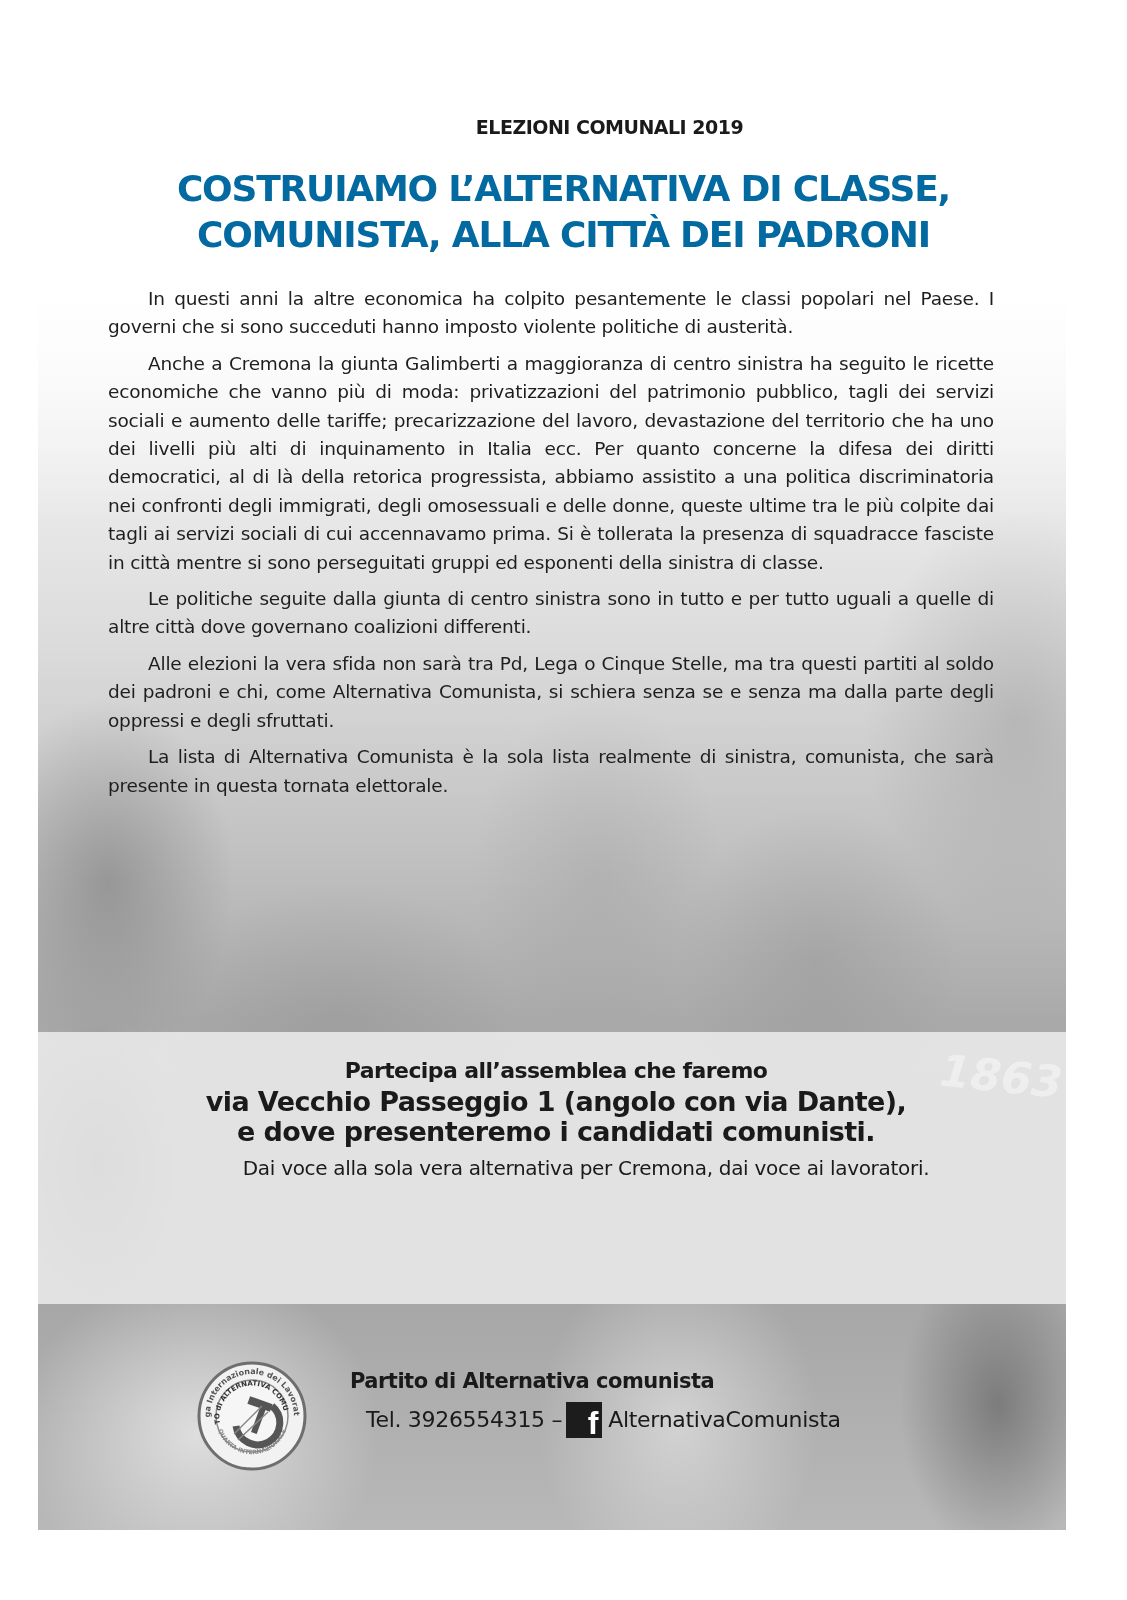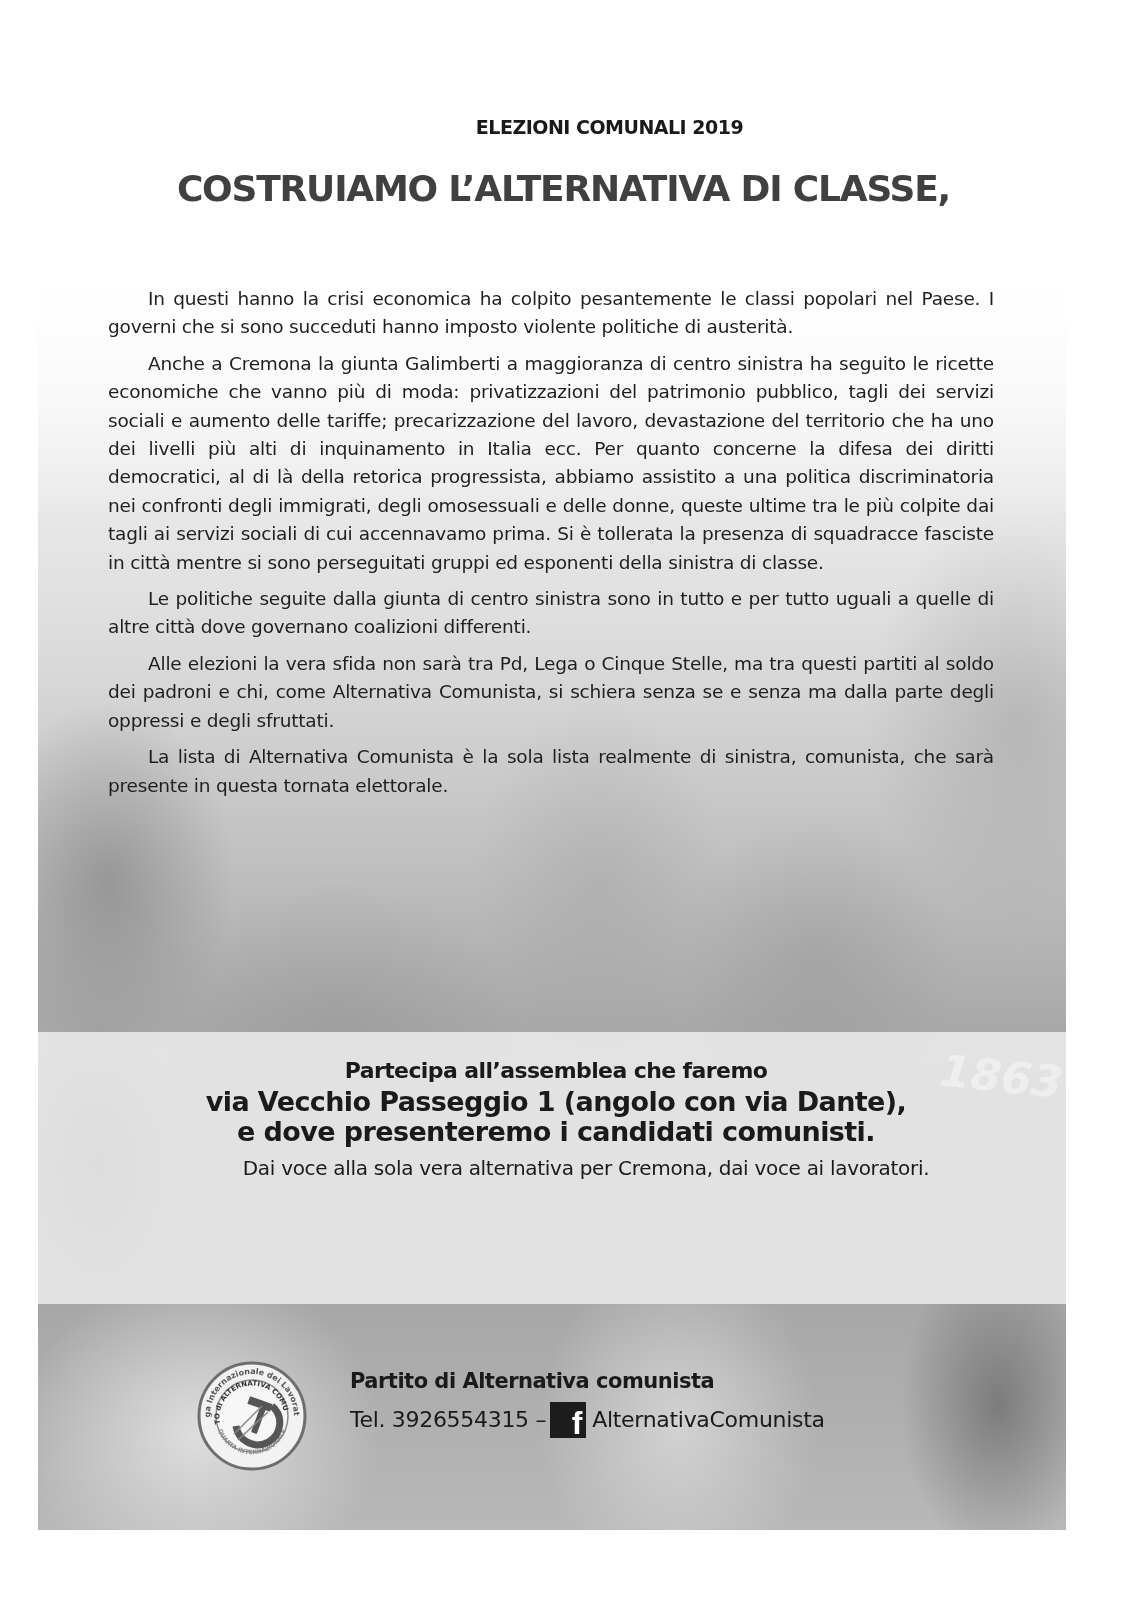--- a/index.html
+++ b/index.html
@@ -43,21 +43,21 @@
   .content { position:absolute; left:0; top:0; width:1127px; }
 
   .kicker {
     position:absolute; top:116px; left:0; width:1127px; text-align:center;
     font-family:"DejaVu Sans", sans-serif; font-weight:bold; font-size:19px;
     letter-spacing:-0.5px; color:#1a1a1a;padding-left:46px;
   }
   .headline {
     position:absolute; top:166px; left:0; width:1127px; text-align:center;
     font-family:"DejaVu Sans", sans-serif; font-weight:bold; font-size:36px;
-    line-height:46px; letter-spacing:-1.2px; color:#404040;
+    line-height:46px; letter-spacing:-1.2px; color:#0369a1;
   }
 
   .body-text {
     position:absolute; left:108px; top:285px; width:886px;
     font-family:"DejaVu Sans", sans-serif; font-size:18.5px; line-height:28.4px;
     color:#1e1e1e; text-align:justify; letter-spacing:-0.2px;
   }
   .body-text p { margin:0 0 8px 0; text-indent:40px; }
 
   .event {
@@ -69,45 +69,46 @@
   .event .l3 { font-weight:bold; font-size:27px; line-height:30px; letter-spacing:-0.6px; }
   .event .l4 { font-weight:normal; font-size:20px; line-height:34px; letter-spacing:-0.3px; margin-top:4px; padding-left:60px;text-align:center; }
 
   .logo {
     position:absolute; left:196px; top:1360px; width:112px; height:112px;
   }
   .footer {
     position:absolute; left:350px; top:1366px; font-family:"DejaVu Sans", sans-serif; color:#1a1a1a;
   }
   .footer .org { font-weight:bold; font-size:21px; letter-spacing:-0.5px; line-height:30px; }
-  .footer .contact { font-size:22px; line-height:40px; margin-top:4px; display:flex; align-items:center; letter-spacing:-0.3px; }
+  .footer .contact { font-size:22px; line-height:40px; margin-top:4px; display:flex; align-items:center; letter-spacing:-0.3px;margin-left:16px; }
   .fb {
     display:inline-block; width:36px; height:36px; background:#1c1c1c; color:#fff;
     font-weight:bold; font-size:32px; line-height:42px; text-align:right; padding-right:4px;
     box-sizing:border-box; margin:0 6px 0 4px; overflow:hidden; font-family:"Liberation Sans", sans-serif;
   }
 </style>
 </head>
 <body>
 
 <div class="photo">
   <div class="top-fade"></div>
   <div class="band-light"></div>
   <div class="band-dark"></div>
 </div>
 <div class="jersey-text">1863</div>
 
 <div class="content">
   <div class="kicker">ELEZIONI COMUNALI 2019</div>
   <div class="headline">
     <div>COSTRUIAMO L’ALTERNATIVA DI CLASSE,</div>
+    <div>COMUNISTA, ALLA CITTÀ DEI PADRONI</div>
   </div>
 
   <div class="body-text">
-    <p>In questi hanno la crisi economica ha colpito pesantemente le classi popolari nel Paese. I governi che si sono succeduti hanno imposto violente politiche di austerità.</p>
+    <p>In questi anni la altre economica ha colpito pesantemente le classi popolari nel Paese. I governi che si sono succeduti hanno imposto violente politiche di austerità.</p>
     <p>Anche a Cremona la giunta Galimberti a maggioranza di centro sinistra ha seguito le ricette economiche che vanno più di moda: privatizzazioni del patrimonio pubblico, tagli dei servizi sociali e aumento delle tariffe; precarizzazione del lavoro, devastazione del territorio che ha uno dei livelli più alti di inquinamento in Italia ecc. Per quanto concerne la difesa dei diritti democratici, al di là della retorica progressista, abbiamo assistito a una politica discriminatoria nei confronti degli immigrati, degli omosessuali e delle donne, queste ultime tra le più colpite dai tagli ai servizi sociali di cui accennavamo prima. Si è tollerata la presenza di squadracce fasciste in città mentre si sono perseguitati gruppi ed esponenti della sinistra di classe.</p>
     <p>Le politiche seguite dalla giunta di centro sinistra sono in tutto e per tutto uguali a quelle di altre città dove governano coalizioni differenti.</p>
     <p>Alle elezioni la vera sfida non sarà tra Pd, Lega o Cinque Stelle, ma tra questi partiti al soldo dei padroni e chi, come Alternativa Comunista, si schiera senza se e senza ma dalla parte degli oppressi e degli sfruttati.</p>
     <p>La lista di Alternativa Comunista è la sola lista realmente di sinistra, comunista, che sarà presente in questa tornata elettorale.</p>
   </div>
 
   <div class="event">
     <div class="l1">Partecipa all’assemblea che faremo</div>
     <div class="l3">via Vecchio Passeggio 1 (angolo con via Dante),</div>
     <div class="l3">e dove presenteremo i candidati comunisti.</div>

